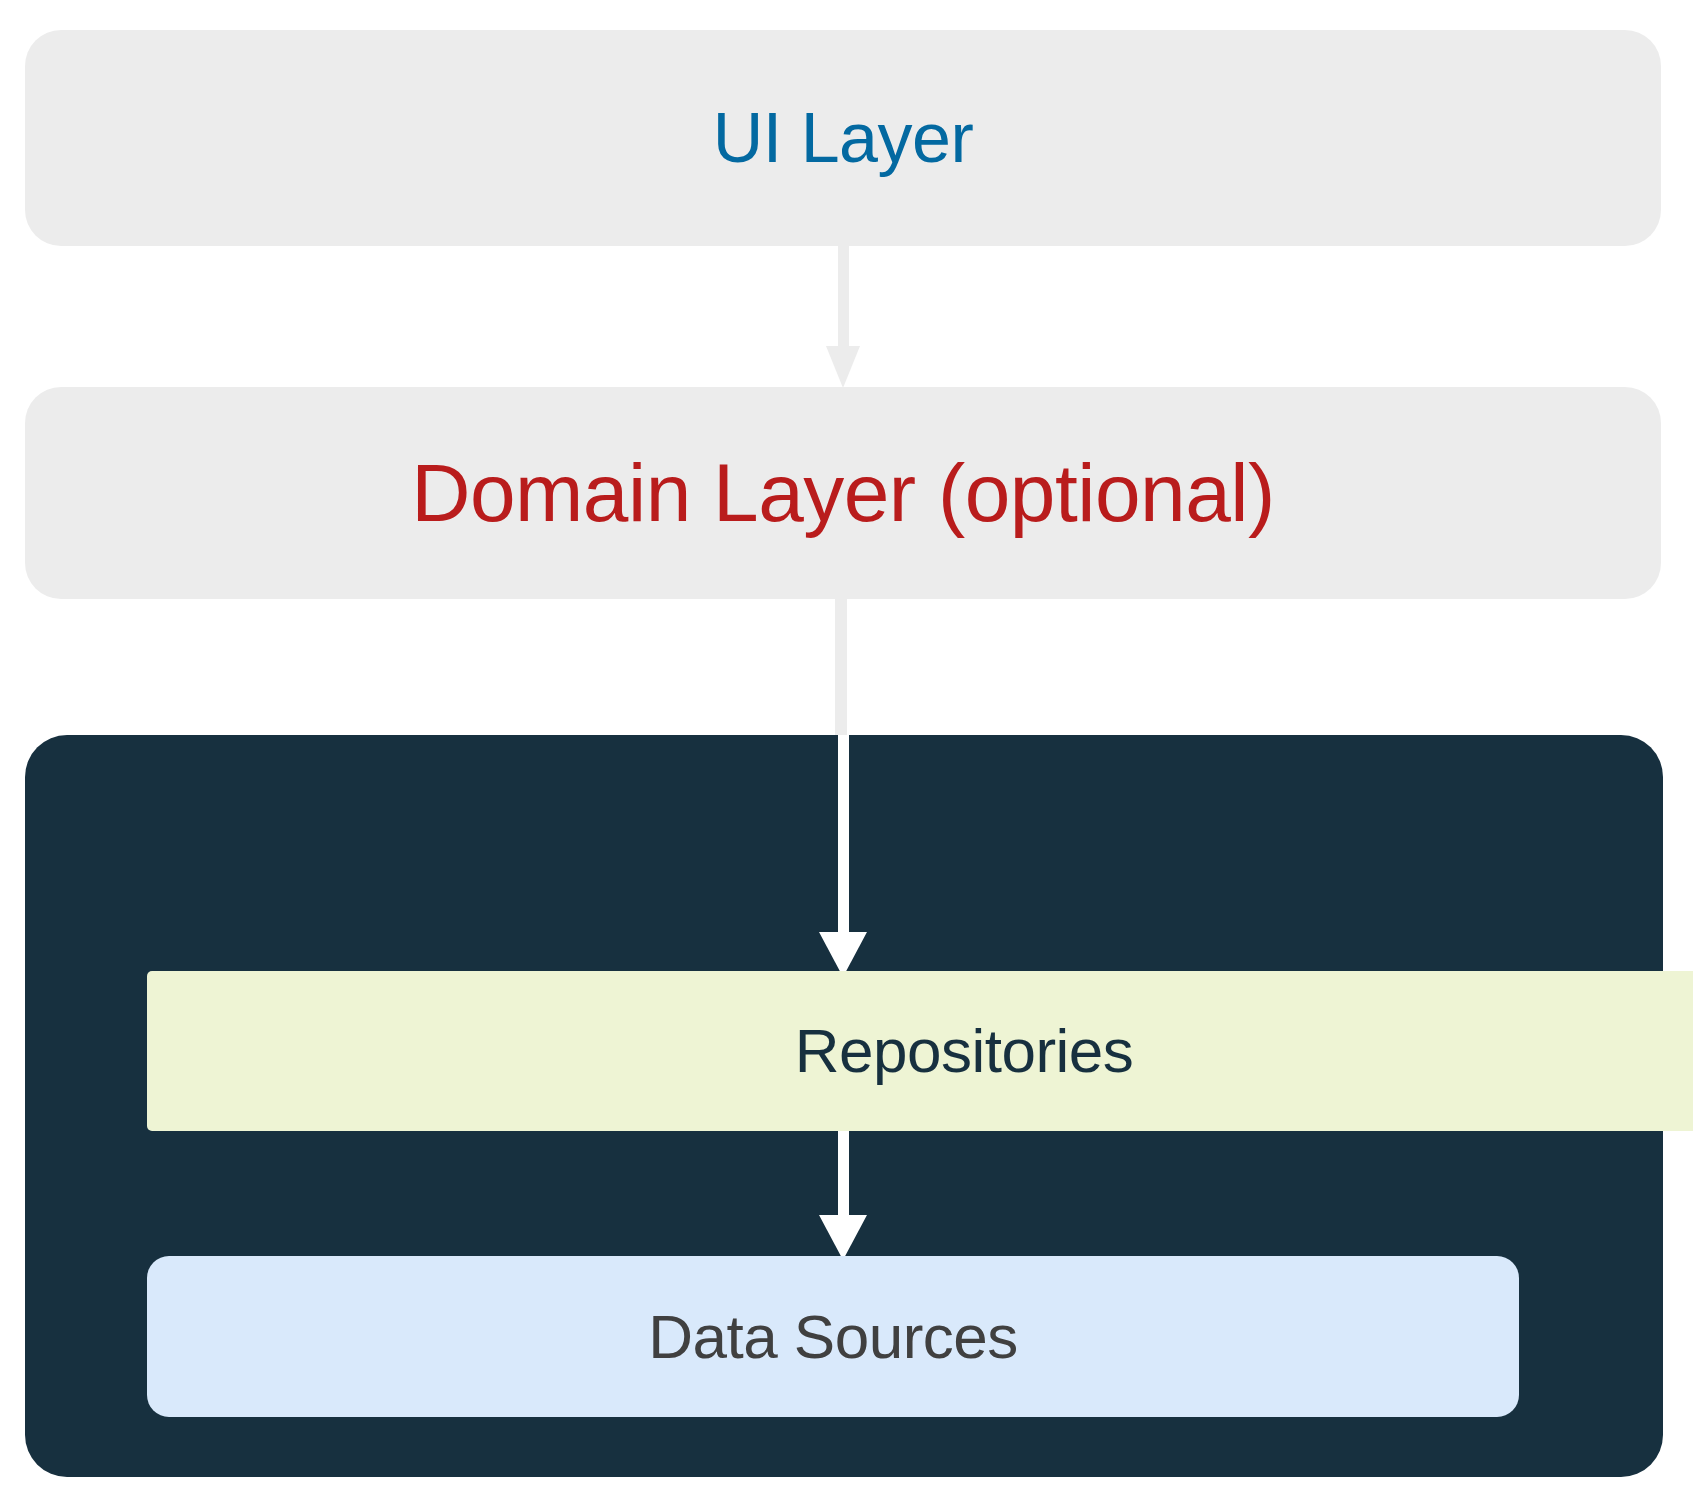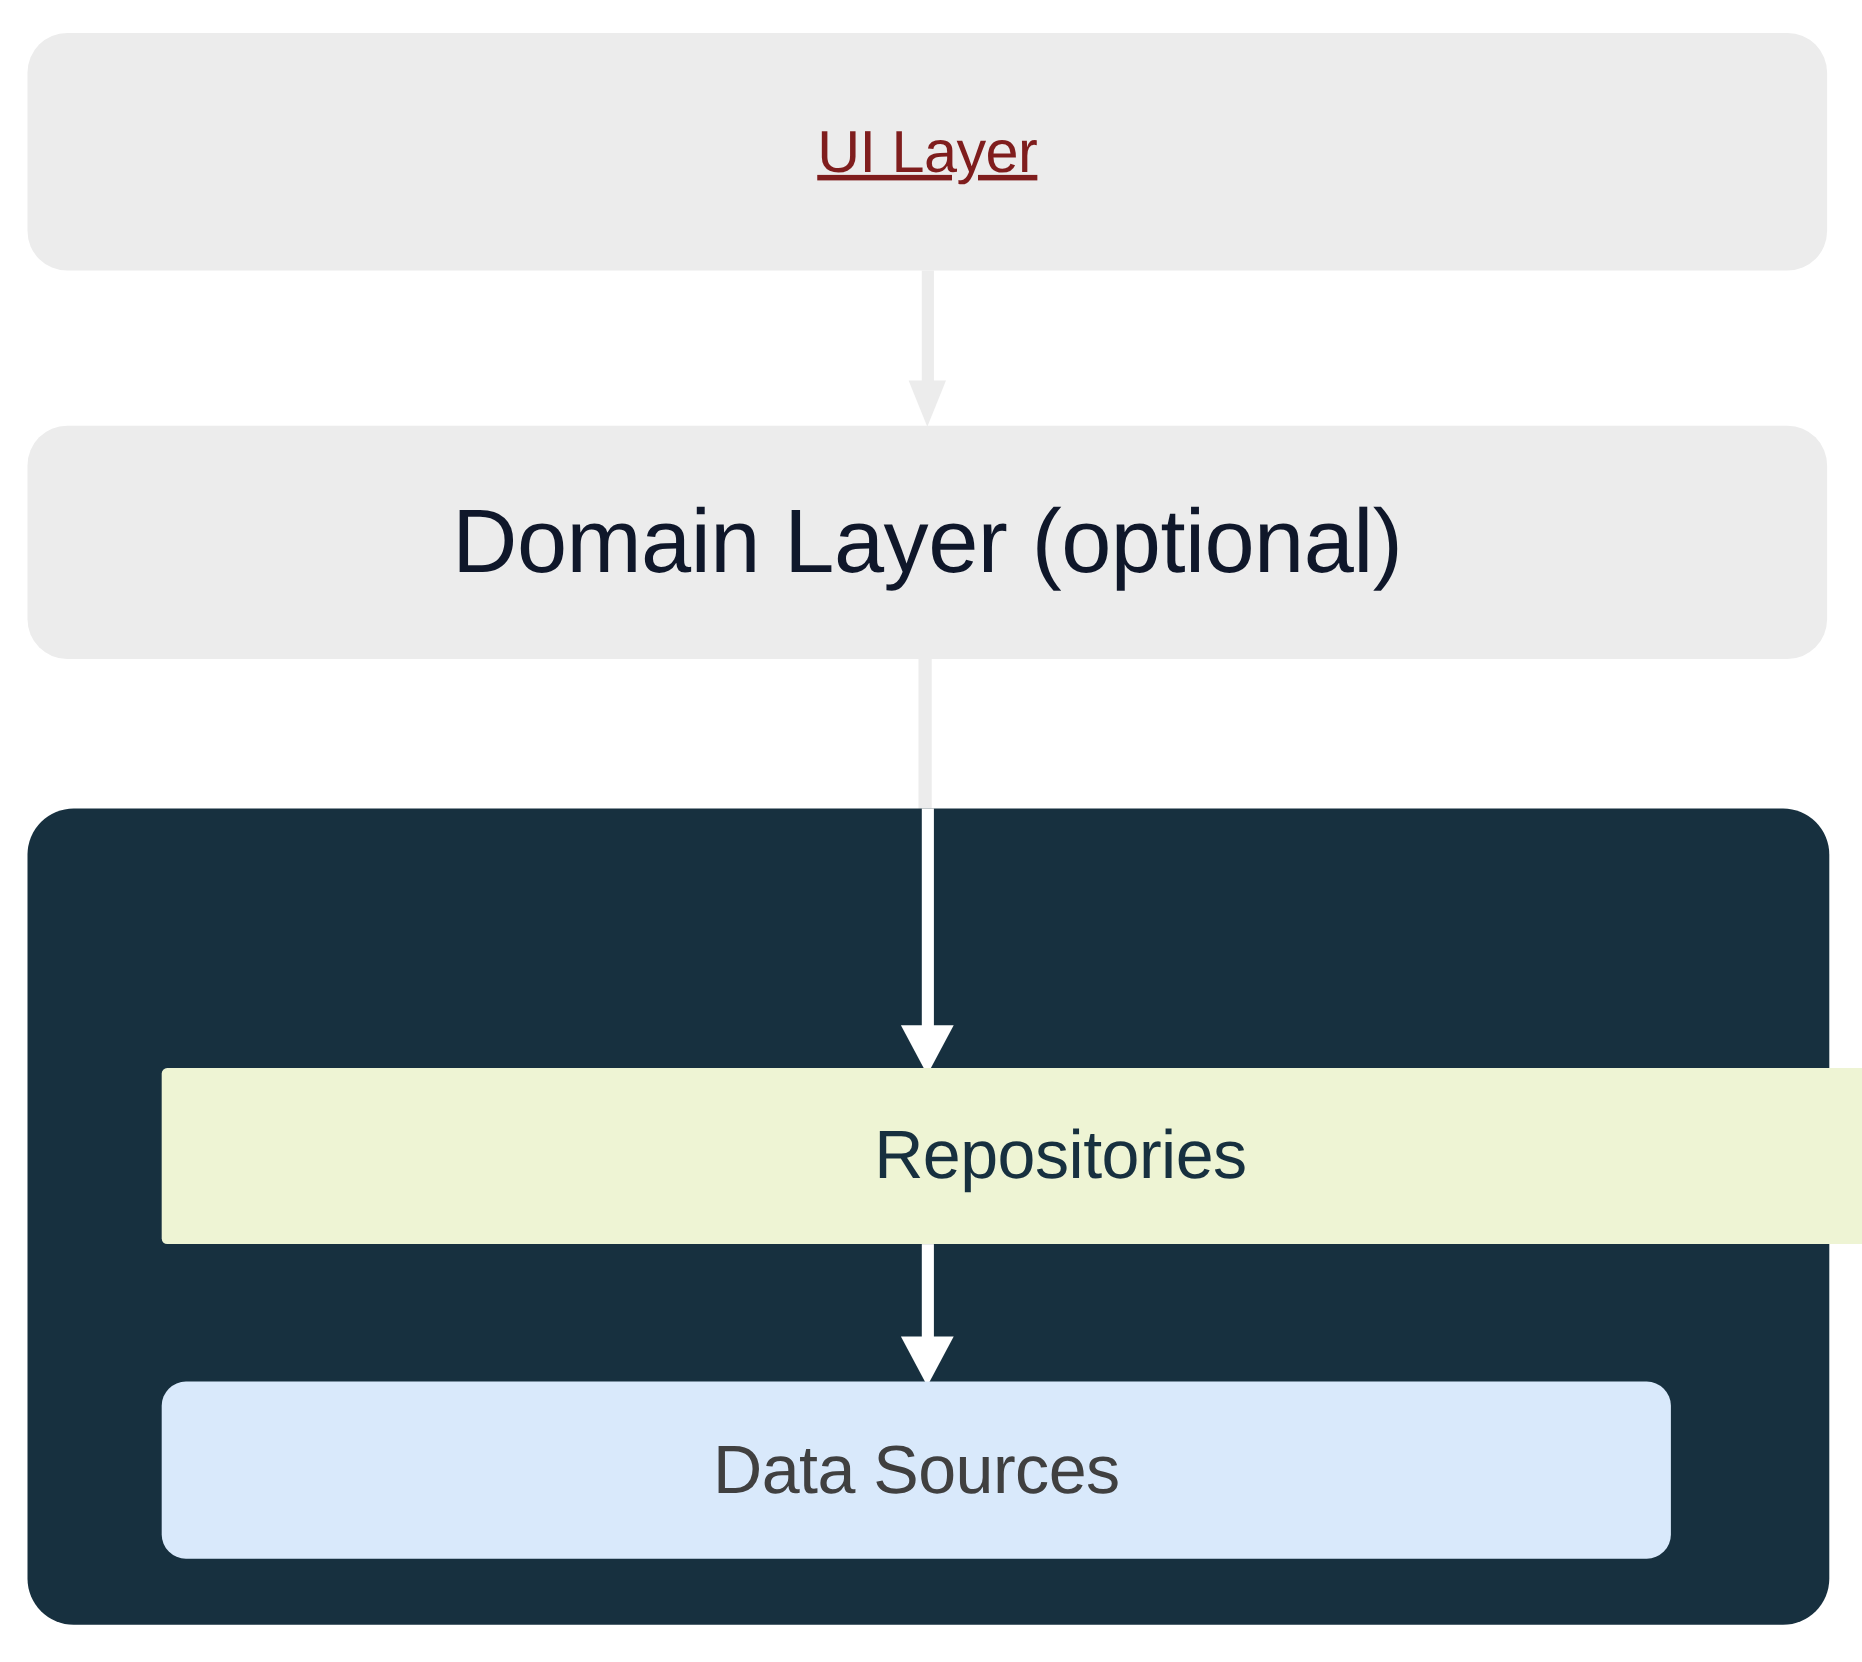--- a/index.html
+++ b/index.html
@@ -37,37 +37,36 @@
   
   #ui-layer-box {
     left: 25px;
     top: 30px;
     width: 1636px;
     height: 216px;
     background: #ececec;
     border-radius: 36px;
   }
   #ui-layer-box .layer-label {
-    color: #7f1d1d;
-    font-size: 54px;
-    line-height: 1;
-    text-decoration: underline;
+    color: #0369a1;
+    font-size: 70px;
+    line-height: 1;
   }
 
   
   #domain-layer-box {
     left: 25px;
     top: 387px;
     width: 1636px;
     height: 212px;
     background: #ececec;
     border-radius: 36px;
   }
   #domain-layer-box .layer-label {
-    color: #0f172a;
+    color: #b91c1c;
     font-size: 82px;
     line-height: 1;
   }
 
   
   #data-layer-box {
     position: absolute;
     left: 25px;
     top: 735px;
     width: 1638px;

